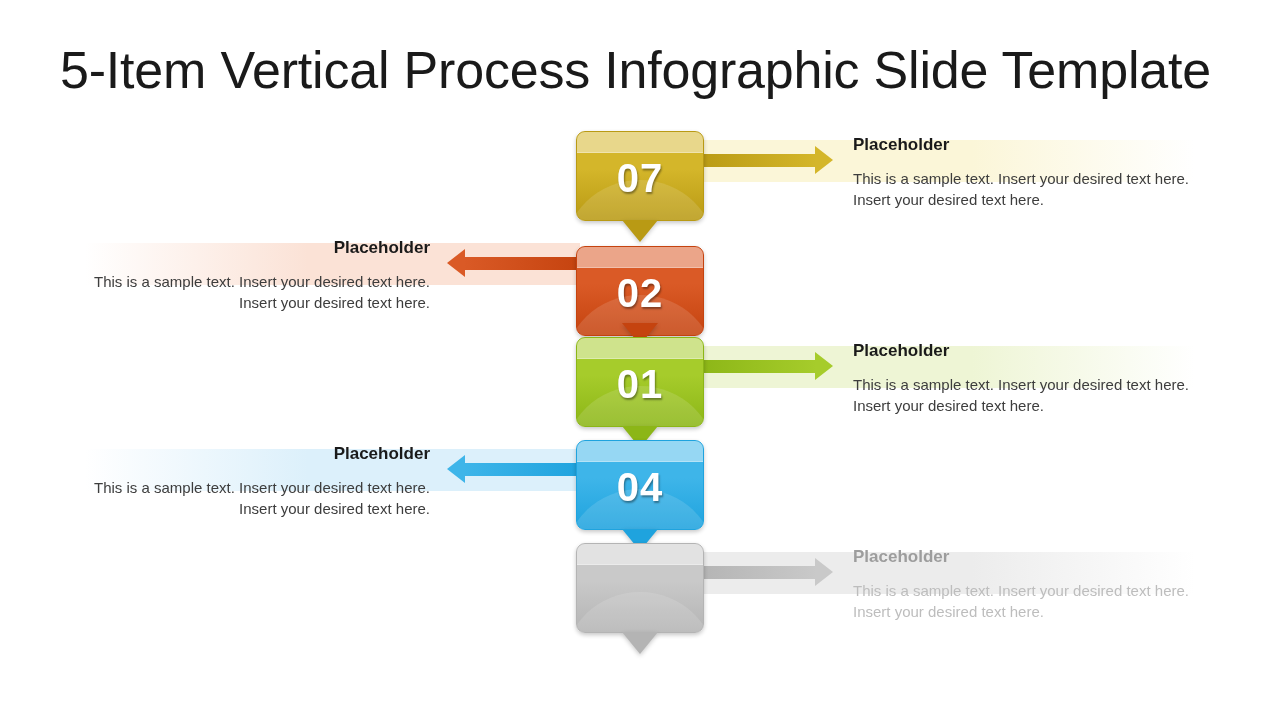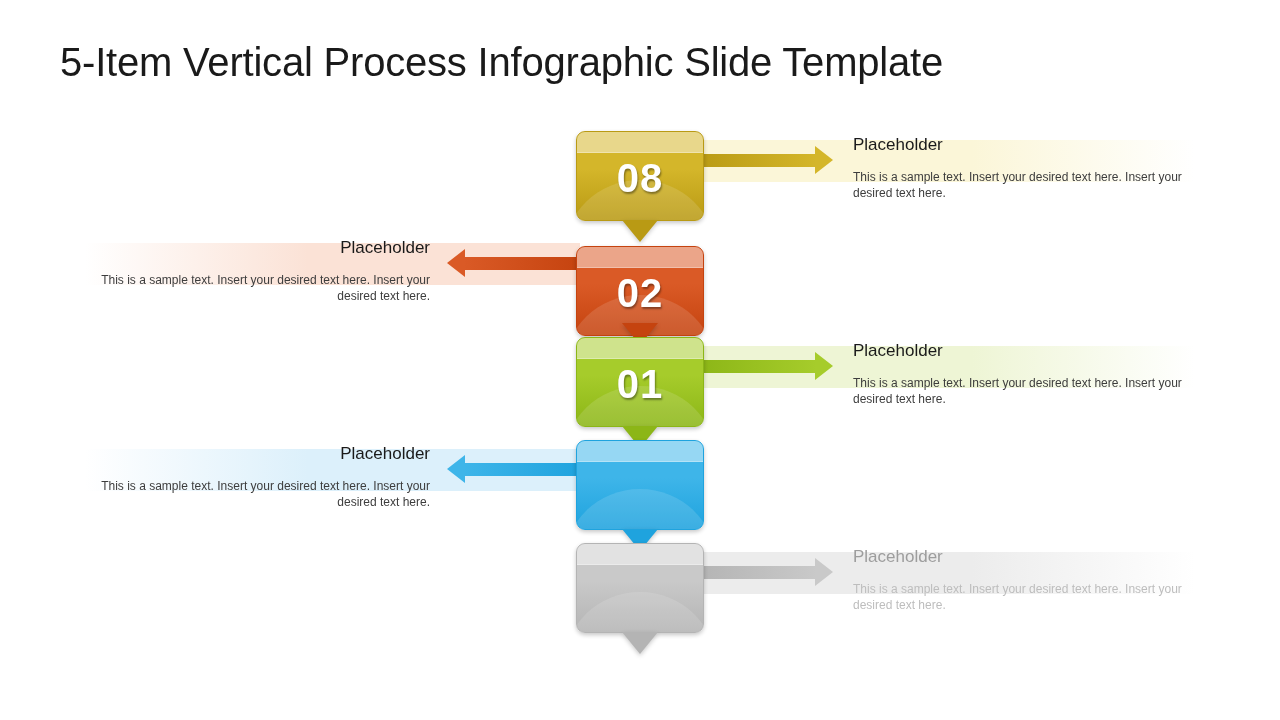--- a/index.html
+++ b/index.html
@@ -5,21 +5,21 @@
   html,body{margin:0;padding:0;}
   body{
     width:1280px;height:720px;background:#ffffff;overflow:hidden;
     font-family:"Liberation Sans",sans-serif;
     -webkit-font-smoothing:antialiased;
   }
   .slide{position:relative;width:1280px;height:720px;}
 
   .slide-title{
     position:absolute;left:60px;top:40px;
-    font-size:40px;font-weight:400;color:#1a1a1a;
+    font-size:52px;font-weight:400;color:#1a1a1a;
     letter-spacing:-0.2px;white-space:nowrap;
   }
 
   
   .band{position:absolute;height:42px;}
   .band.right{left:700px;width:495px;}
   .band.left{left:85px;width:495px;}
 
   
   .arrow{position:absolute;height:42px;}
@@ -61,42 +61,42 @@
   .pointer{
     position:absolute;left:622px;width:0;height:0;
     border-left:18px solid transparent;border-right:18px solid transparent;
     filter:drop-shadow(0 2px 2px rgba(0,0,0,.2));
   }
 
   
   .txt{position:absolute;width:345px;}
   .txt.right{left:853px;text-align:left;}
   .txt.left{left:82px;width:348px;text-align:right;}
-  .txt .ph{font-size:17px;font-weight:normal;color:#1a1a1a;line-height:1;}
-  .txt .body{margin-top:16px;font-size:12px;color:#3d3d3d;line-height:1.37;}
+  .txt .ph{font-size:17px;font-weight:bold;color:#1a1a1a;line-height:1;}
+  .txt .body{margin-top:16px;font-size:15px;color:#3d3d3d;line-height:1.37;}
   .txt.muted .ph{color:#9d9d9d;}
   .txt.muted .body{color:#bdbdbd;}
 </style>
 </head>
 <body>
 
 <div class="slide">
 
   <div class="slide-title">5-Item Vertical Process Infographic Slide Template</div>
 
   <div id="diagram">
       <div class="band right" style="top: 140px; background: linear-gradient(to right, rgb(251, 246, 216) 0%, rgb(251, 246, 216) 55%, rgba(255, 255, 255, 0) 100%);"></div>
       <div class="arrow right" style="top: 140px;">
         <div class="shaft" style="background: linear-gradient(to right, rgb(185, 154, 20), rgb(212, 182, 42));"></div>
         <div class="head" style="border-left-color: rgb(212, 182, 42);"></div>
       </div>
       <div class="node" style="top: 131px; background: linear-gradient(rgb(212, 182, 42) 0%, rgb(212, 182, 42) 42%, rgb(185, 154, 20) 100%); border-color: rgb(185, 154, 20);">
         <div class="gloss"></div>
         <div class="sheen"></div>
-        <div class="num">08</div>
+        <div class="num">07</div>
       </div>
       <div class="pointer" style="top: 220px; border-top: 22px solid rgb(185, 154, 20);"></div>
       <div class="txt right" style="top: 136px;">
         <div class="ph">Placeholder</div>
         <div class="body">This is a sample text. Insert your desired text here. Insert your desired text here.</div>
       </div>
       <div class="band left" style="top: 243px; background: linear-gradient(to left, rgb(251, 226, 214) 0%, rgb(251, 226, 214) 55%, rgba(255, 255, 255, 0) 100%);"></div>
       <div class="arrow left" style="top: 243px;">
         <div class="shaft" style="background: linear-gradient(to left, rgb(197, 67, 15), rgb(218, 90, 38));"></div>
         <div class="head" style="border-right-color: rgb(218, 90, 38);"></div>
@@ -127,20 +127,21 @@
         <div class="body">This is a sample text. Insert your desired text here. Insert your desired text here.</div>
       </div>
       <div class="band left" style="top: 449px; background: linear-gradient(to left, rgb(220, 240, 251) 0%, rgb(220, 240, 251) 55%, rgba(255, 255, 255, 0) 100%);"></div>
       <div class="arrow left" style="top: 449px;">
         <div class="shaft" style="background: linear-gradient(to left, rgb(31, 163, 222), rgb(62, 181, 233));"></div>
         <div class="head" style="border-right-color: rgb(62, 181, 233);"></div>
       </div>
       <div class="node" style="top: 440px; background: linear-gradient(rgb(62, 181, 233) 0%, rgb(62, 181, 233) 42%, rgb(31, 163, 222) 100%); border-color: rgb(31, 163, 222);">
         <div class="gloss"></div>
         <div class="sheen"></div>
+        <div class="num">04</div>
       </div>
       <div class="pointer" style="top: 529px; border-top: 22px solid rgb(31, 163, 222);"></div>
       <div class="txt left" style="top: 445px;">
         <div class="ph">Placeholder</div>
         <div class="body">This is a sample text. Insert your desired text here. Insert your desired text here.</div>
       </div>
       <div class="band right" style="top: 552px; background: linear-gradient(to right, rgb(236, 236, 236) 0%, rgb(236, 236, 236) 55%, rgba(255, 255, 255, 0) 100%);"></div>
       <div class="arrow right" style="top: 552px;">
         <div class="shaft" style="background: linear-gradient(to right, rgb(180, 180, 180), rgb(201, 201, 201));"></div>
         <div class="head" style="border-left-color: rgb(201, 201, 201);"></div>

